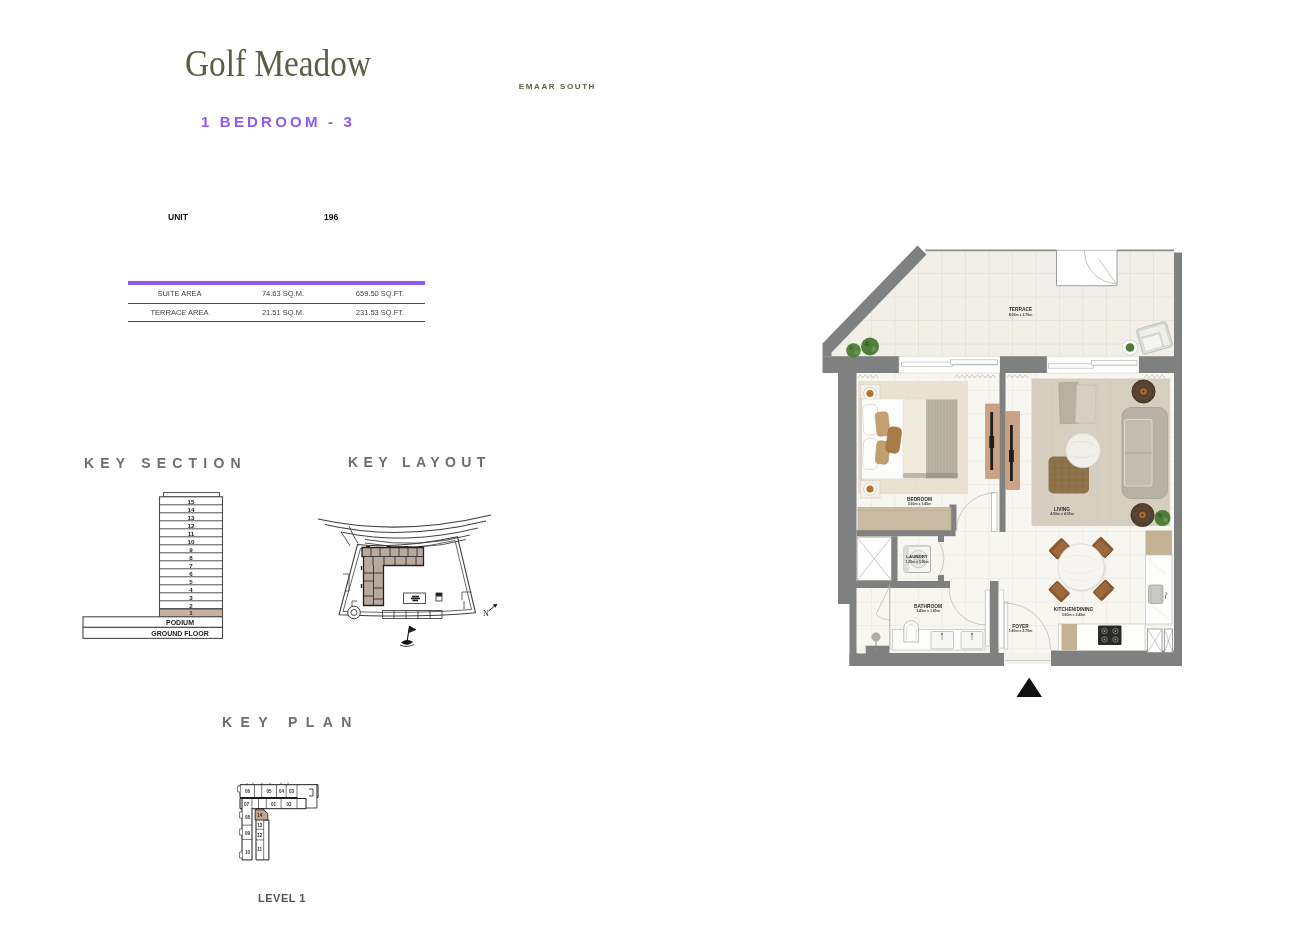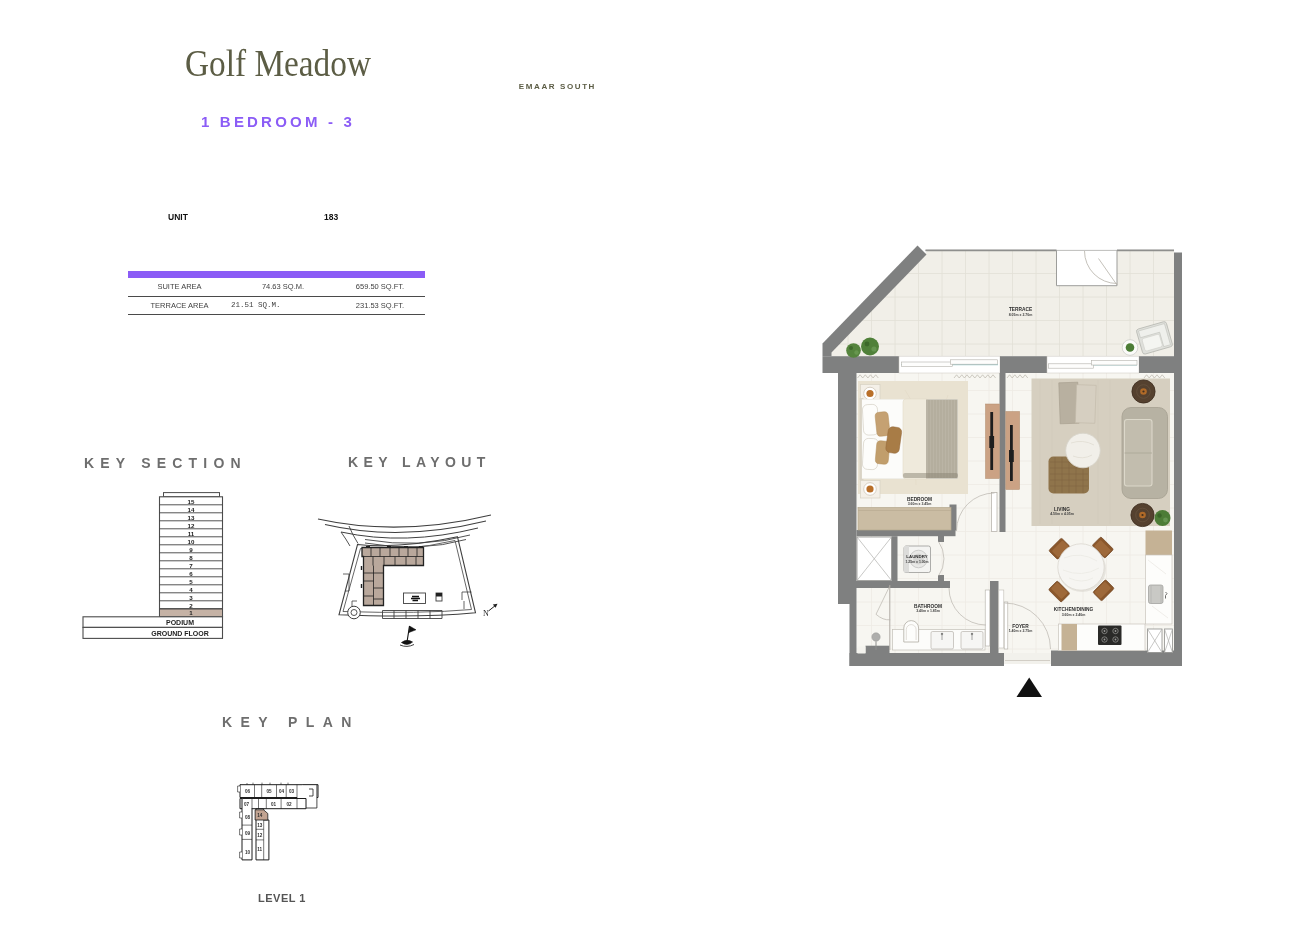--- a/index.html
+++ b/index.html
@@ -12,31 +12,31 @@
 </head>
 <body>
 
 <div class="abs" style="left:0px;top:42px;width:556px;text-align:center;font-family:'Liberation Serif',serif;font-size:37px;color:#5c5d45;letter-spacing:0px;transform:scaleX(0.9);transform-origin:278px 50%;">Golf Meadow</div>
 
 <div class="abs" style="left:0px;top:82px;width:556px;text-align:right;font-size:8px;font-weight:bold;color:#5c5d45;letter-spacing:1.6px;padding-left:40px;">EMAAR SOUTH</div>
 
 <div class="abs" style="left:0px;top:113px;width:556px;text-align:center;font-size:15px;font-weight:bold;color:#8b5cf6;letter-spacing:3.2px;">1 BEDROOM - 3</div>
 
 <div class="abs" style="left:168px;top:212px;font-size:8.5px;font-weight:bold;color:#111;">UNIT</div>
-<div class="abs" style="left:324px;top:212px;font-size:8.5px;font-weight:bold;color:#111;">183</div>
-
-<div class="abs" style="left:128px;top:271px;width:297px;height:47px;border-top:7px solid #8b5cf6;font-size:7.5px;color:#3f3f3f;">
+<div class="abs" style="left:324px;top:212px;font-size:8.5px;font-weight:bold;color:#111;">196</div>
+
+<div class="abs" style="left:128px;top:281px;width:297px;height:47px;border-top:4px solid #8b5cf6;font-size:7.5px;color:#3f3f3f;">
   <div style="display:flex;height:17.5px;align-items:center;border-bottom:1px solid #4a4a4a;">
     <div style="width:103px;text-align:center;">SUITE AREA</div>
     <div style="width:104px;text-align:center;">74.63 SQ.M.</div>
     <div style="width:90px;text-align:center;">659.50 SQ.FT.</div>
   </div>
   <div style="display:flex;height:17.5px;align-items:center;border-bottom:1px solid #4a4a4a;">
     <div style="width:103px;text-align:center;">TERRACE AREA</div>
-    <div style="width:104px;font-family:Liberation Mono, monospace;">21.51 SQ.M.</div>
+    <div style="width:104px;text-align:center;">21.51 SQ.M.</div>
     <div style="width:90px;text-align:center;">231.53 SQ.FT.</div>
   </div>
 </div>
 
 <div class="abs ttl" style="left:84px;top:455px;">KEY SECTION</div>
 
 <div class="abs ttl" style="left:348px;top:454px;letter-spacing:5.4px;">KEY LAYOUT</div>
 
 <div class="abs ttl" style="left:222px;top:714px;letter-spacing:8.4px;">KEY PLAN</div>
 

